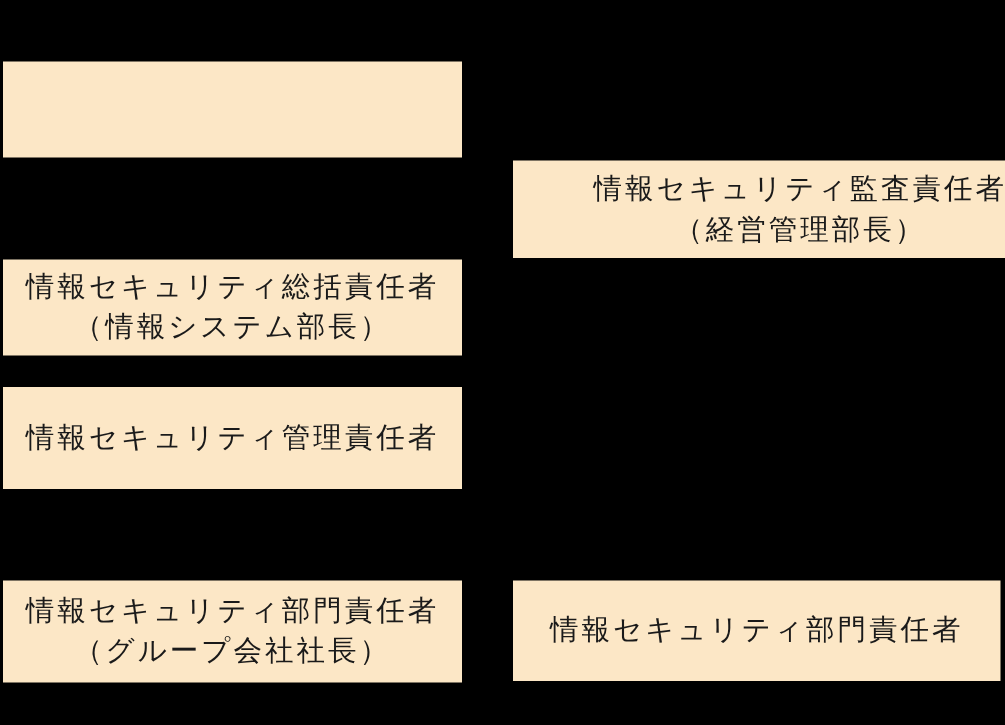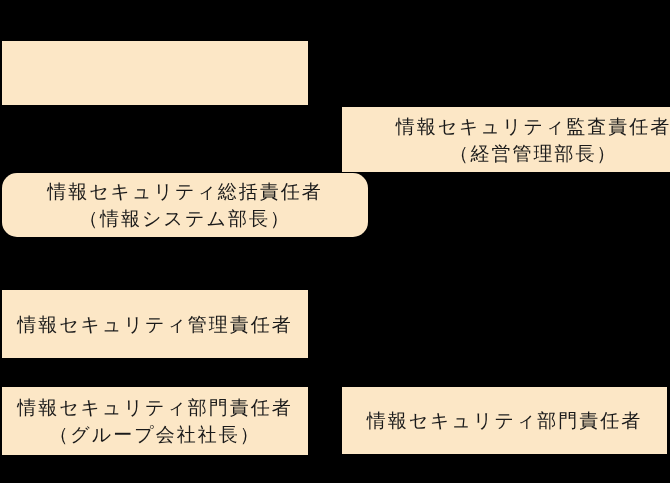--- a/index.html
+++ b/index.html
@@ -28,22 +28,22 @@
     line-height: 27px;
     letter-spacing: 2px;
     box-sizing: border-box;
   }
   .org-box span {
     display: block;
     white-space: nowrap;
   }
   .pos-ciso       { left: 2px;   top: 41px;  width: 306px; height: 64px; }
   .pos-audit      { left: 342px; top: 107px; width: 383px; height: 65px; }
-  .pos-supervise  { left: 2px;   top: 173px; width: 366px; height: 64px; border-radius: 15px; }
-  .pos-manage     { left: 2px;   top: 258px; width: 306px; height: 68px; margin-top: 32px; }
+  .pos-supervise  { left: 2px;   top: 173px; width: 306px; height: 64px; }
+  .pos-manage     { left: 2px;   top: 258px; width: 306px; height: 68px; }
   .pos-dept-left  { left: 2px;   top: 387px; width: 306px; height: 68px; }
   .pos-dept-right { left: 342px; top: 387px; width: 325px; height: 67px; }
 </style>
 </head>
 <body>
 
 <div class="canvas">
 
   <div class="org-box pos-ciso">
   </div>

